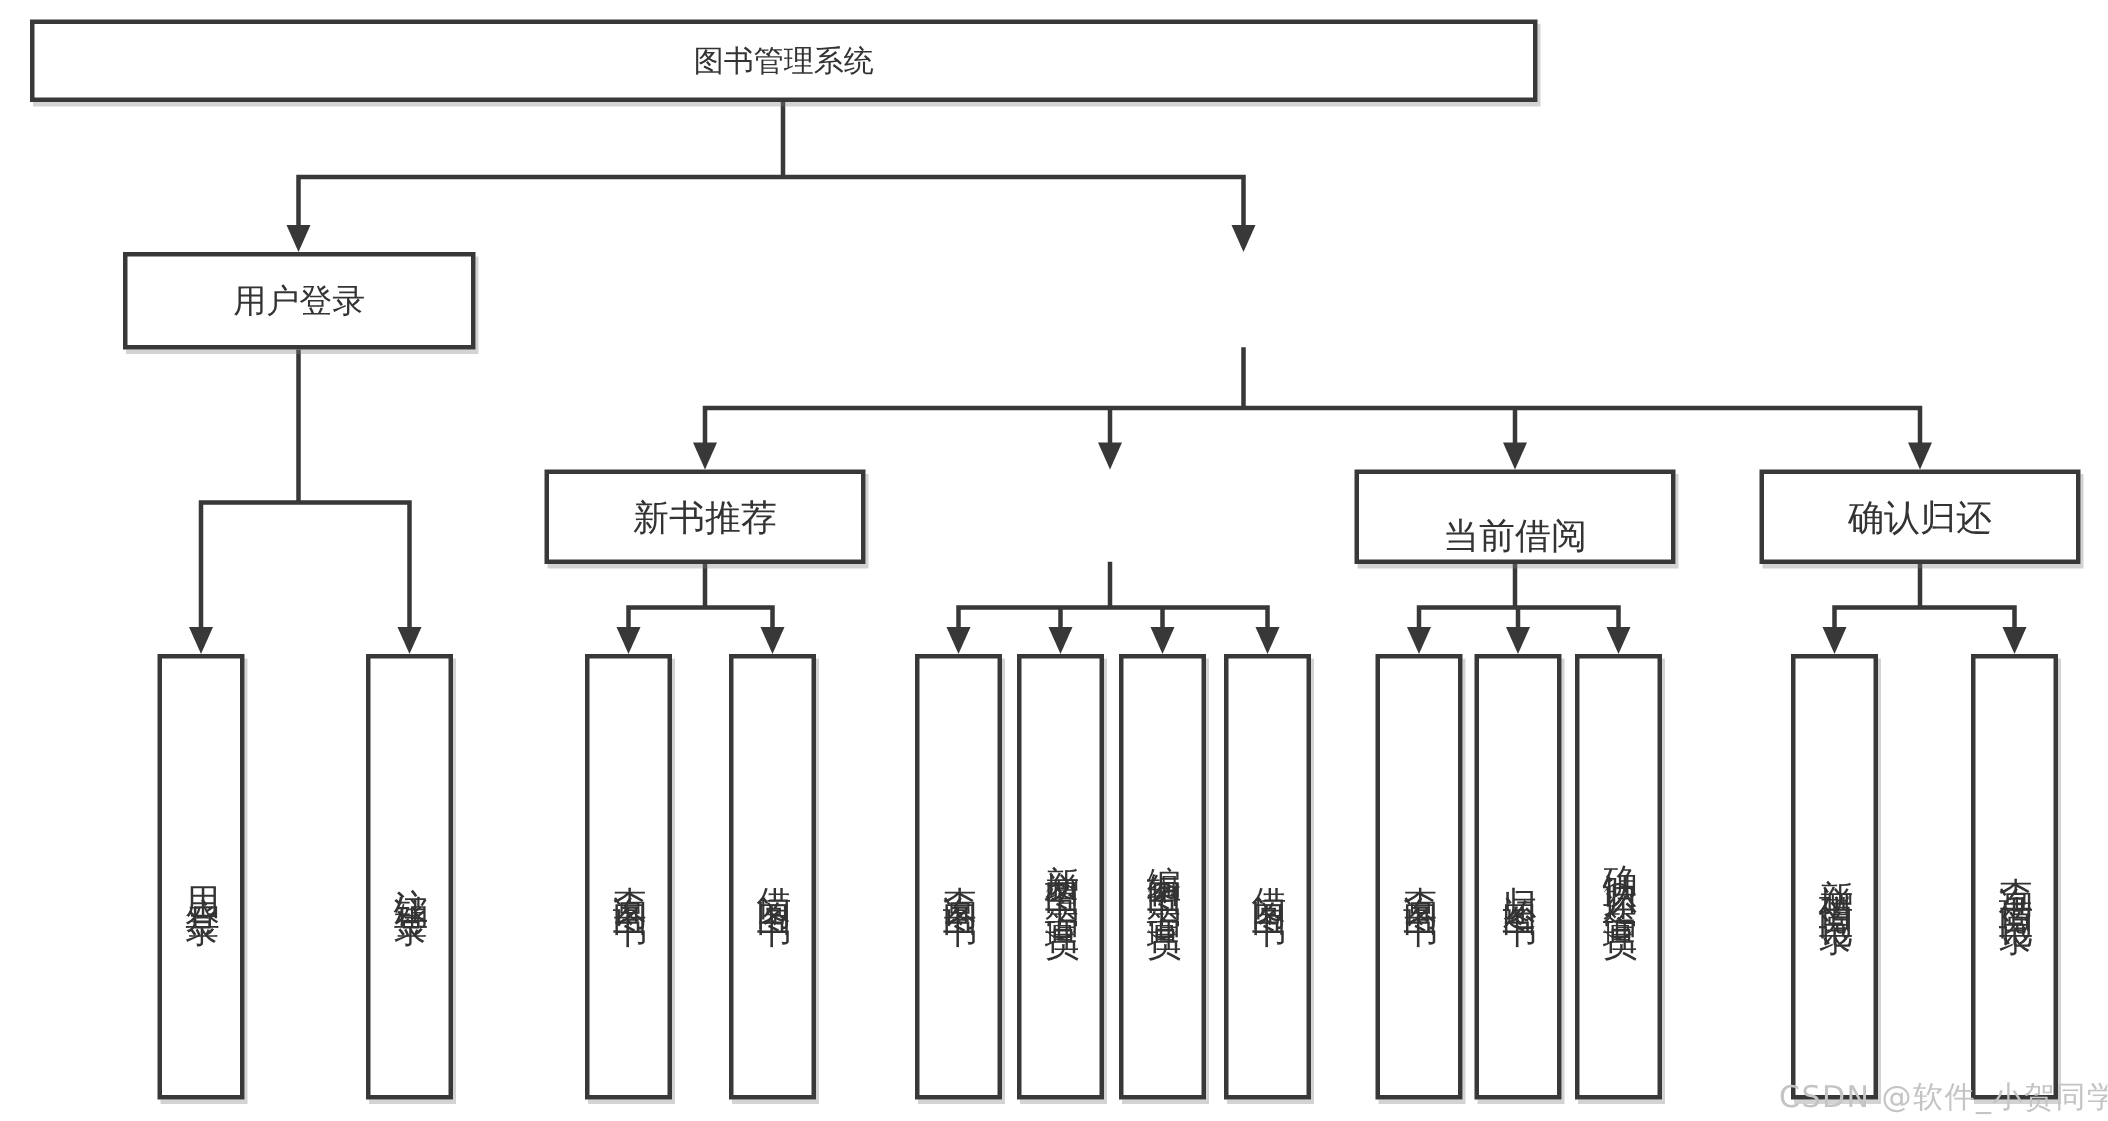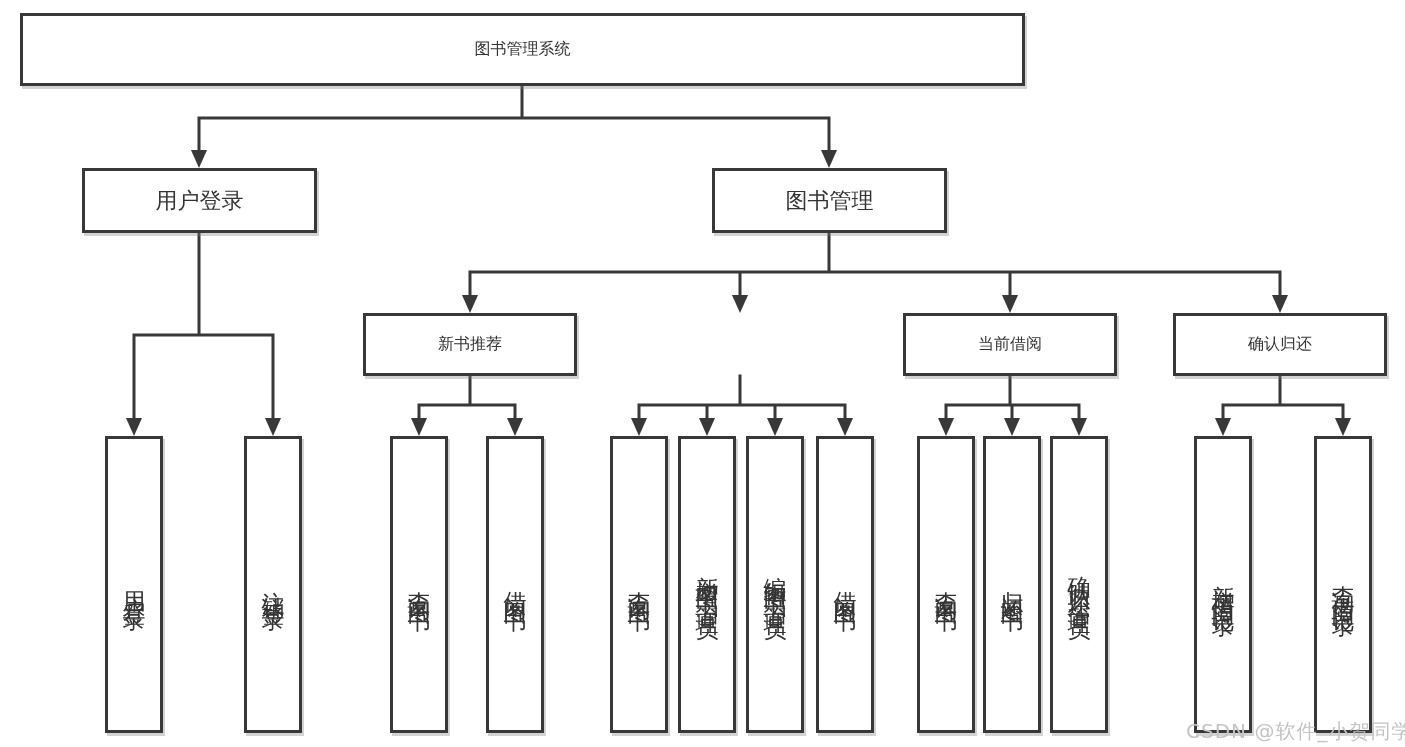--- a/index.html
+++ b/index.html
@@ -40,23 +40,23 @@
     align-items: center;
     justify-content: center;
     color: var(--text, #333333);
     box-shadow: 2px 3px 0 rgba(130,130,130,0.35);
     z-index: 2;
   }
   .box span {
     display: block;
     white-space: nowrap;
   }
-  .root-box  { left: 20px;  top: 13px;  width: 1005px; height: 73px; font-size: 16px; }
+  .root-box  { left: 20px;  top: 13px;  width: 1005px; height: 55px; font-size: 20px; }
   .lvl2-box  { top: 168px; width: 235px; height: 65px; font-size: 22px; }
-  .lvl3-box  { top: 313px; width: 214px; height: 63px; font-size: 16px; }
+  .lvl3-box  { top: 313px; width: 214px; height: 63px; font-size: 24px; }
   .leaf-box  { top: 436px; width: 58px;  height: 297px; }
   .leaf-box span {
     writing-mode: vertical-rl;
     text-orientation: mixed;
     font-size: 23px;
     letter-spacing: 6px;
     line-height: 1;
   }
   .watermark {
     position: absolute;
@@ -110,28 +110,25 @@
     <polygon points="1335,418 1351,418 1343,436"></polygon>
   </svg>
 
   <div class="box root-box">
     <span>图书管理系统</span>
   </div>
 
   <div class="box lvl2-box" style="left:82px;">
     <span>用户登录</span>
   </div>
-  <div class="box lvl2-box" style="left:712px;">
-    <span>图书管理</span>
-  </div>
 
   <div class="box lvl3-box" style="left:363px;">
     <span>新书推荐</span>
   </div>
-  <div class="box lvl3-box" style="left:903px;">
+  <div class="box lvl3-box" style="left:903px;align-items:flex-end;">
     <span>当前借阅</span>
   </div>
   <div class="box lvl3-box" style="left:1173px;">
     <span>确认归还</span>
   </div>
 
   <div class="box leaf-box" style="left:105px;">
     <span>用户登录</span>
   </div>
   <div class="box leaf-box" style="left:244px;">

